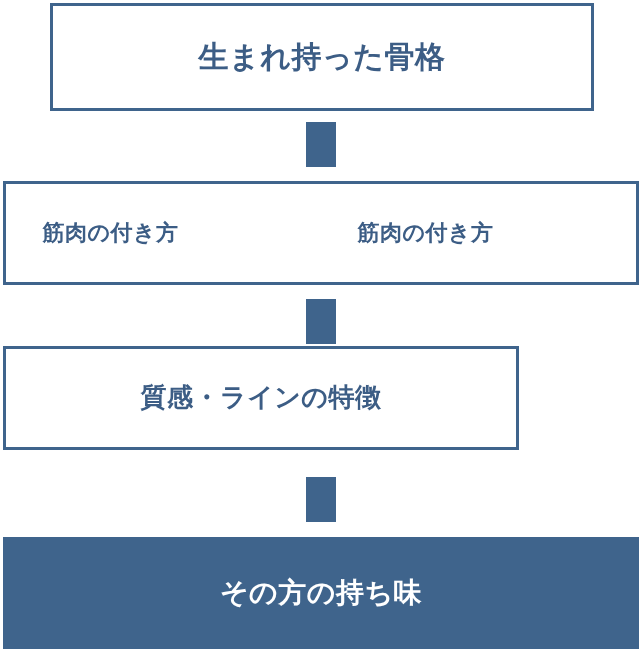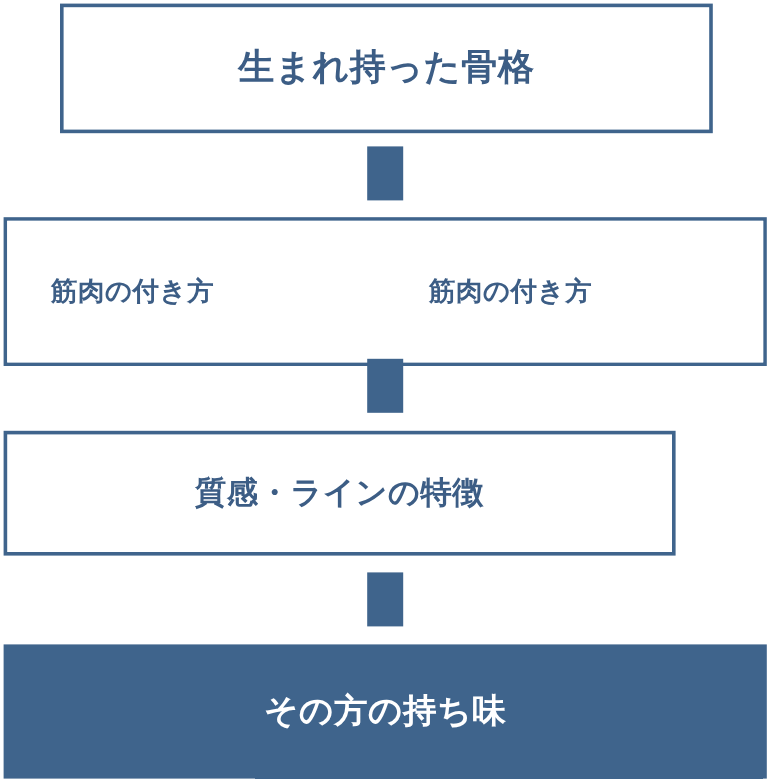--- a/index.html
+++ b/index.html
@@ -61,21 +61,21 @@
   #node-origin .node-label {
     font-size: 30px;
   }
 
   
   #factor-row {
     position: absolute;
     left: 3px;
     top: 181px;
     width: 636px;
-    height: 124px;
+    height: 104px;
     box-sizing: border-box;
     border: 3px solid #3f648c;
     background: #ffffff;
     display: flex;
   }
   .factor-cell {
     box-sizing: border-box;
     display: flex;
     align-items: center;
     justify-content: center;
@@ -84,22 +84,22 @@
   }
   #factor-cell-0 { width: 209px; }
   #factor-cell-1 { width: 211px; border-left: 3px solid #3f648c; border-right: 3px solid #3f648c; }
   #factor-cell-2 { flex: 1 1 auto; }
   .factor-cell .node-label {
     font-size: 22px;
   }
 
   #node-texture {
     left: 3px;
-    top: 359px;
-    width: 560px;
+    top: 346px;
+    width: 516px;
     height: 104px;
   }
   #node-texture .node-label {
     font-size: 26px;
   }
 
   #node-result {
     left: 3px;
     top: 537px;
     width: 636px;

